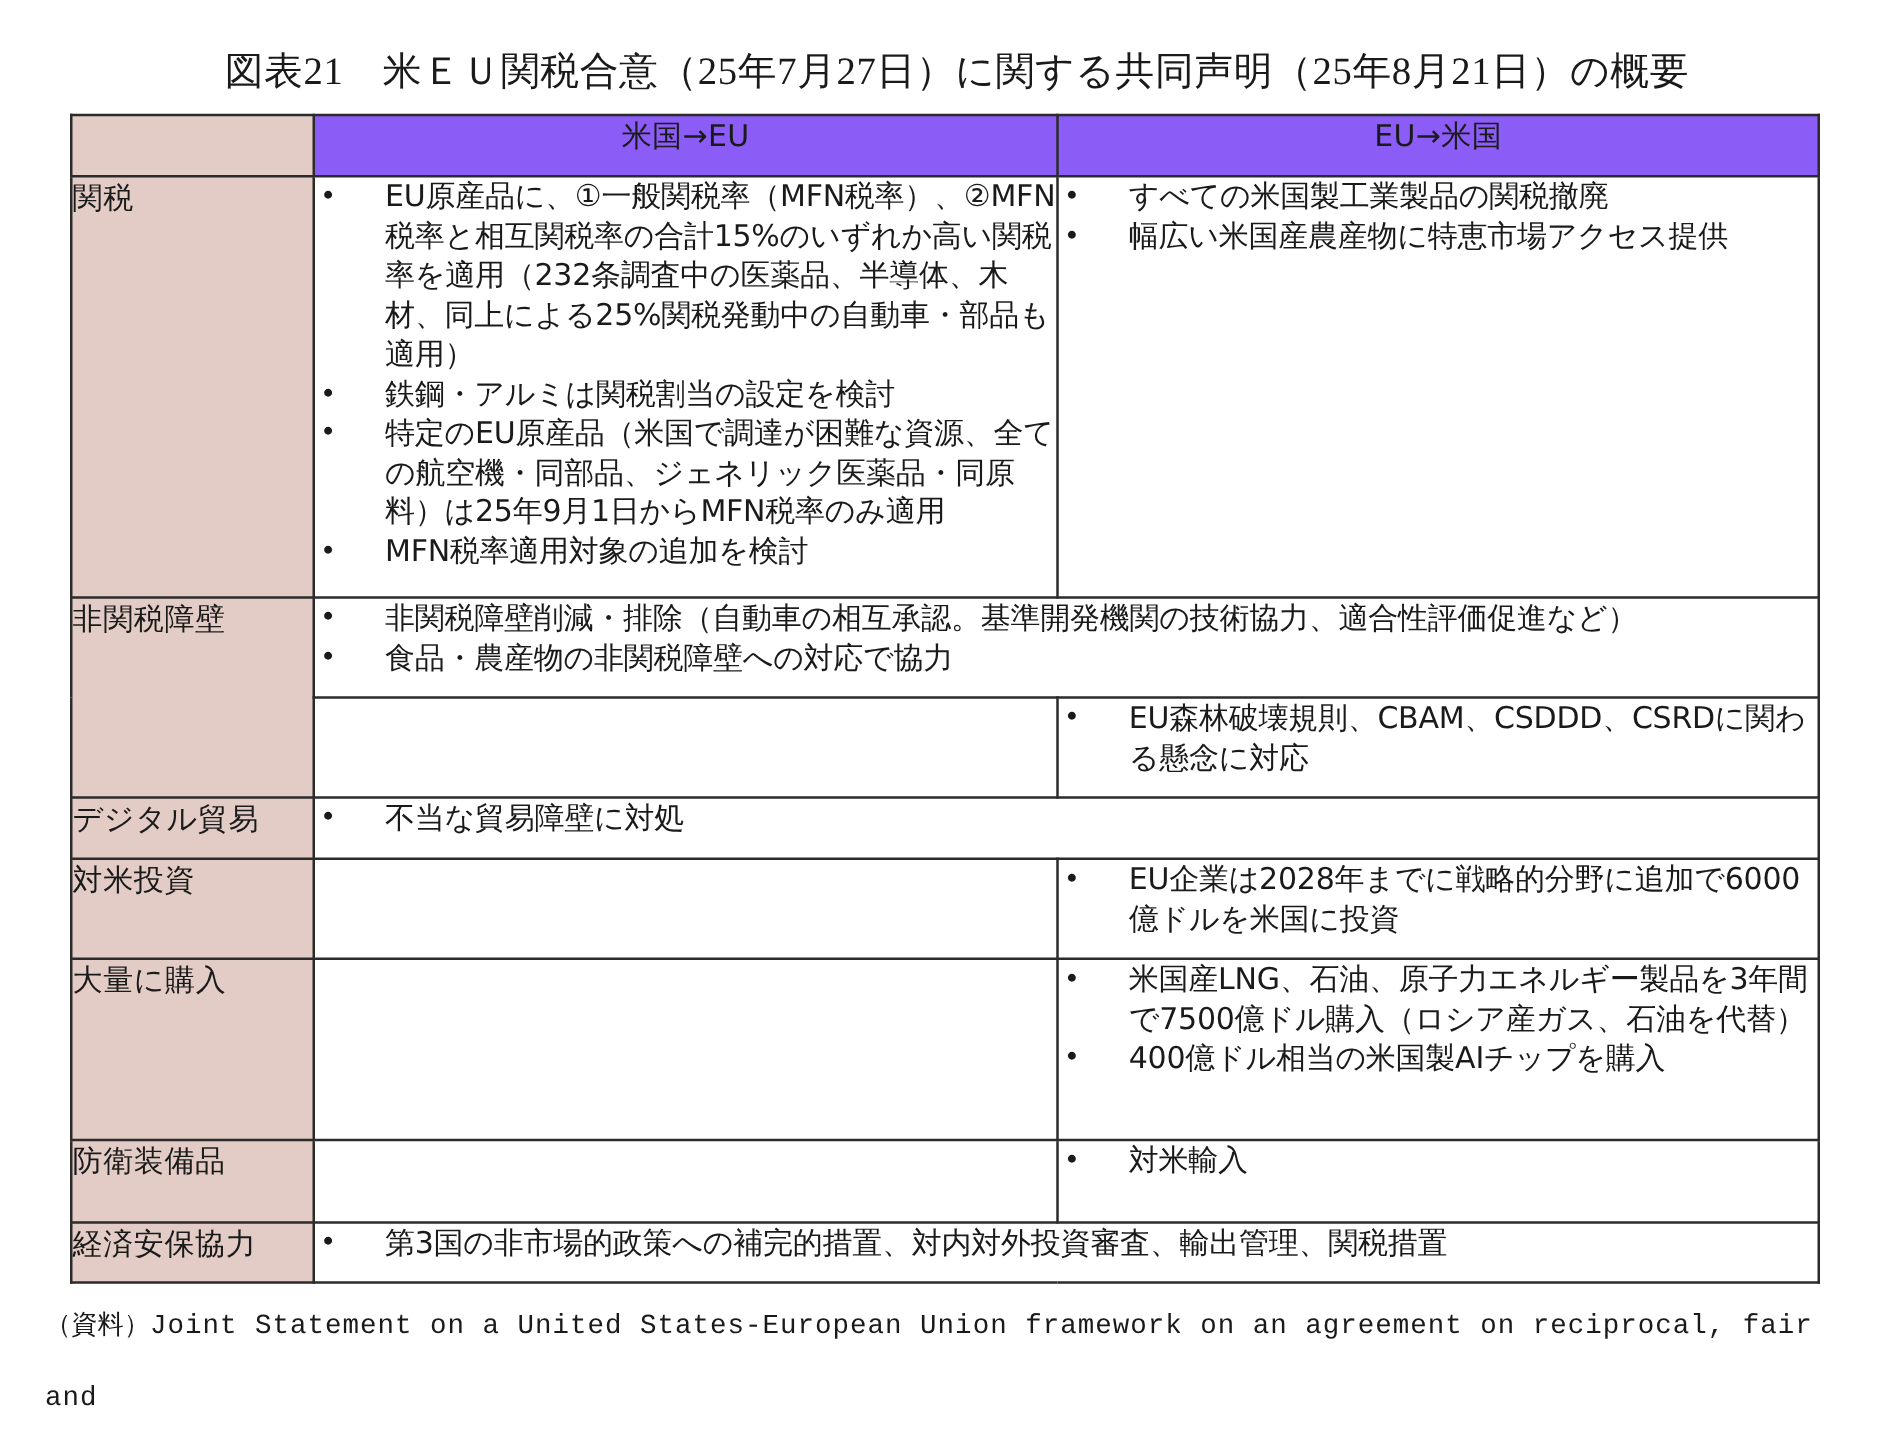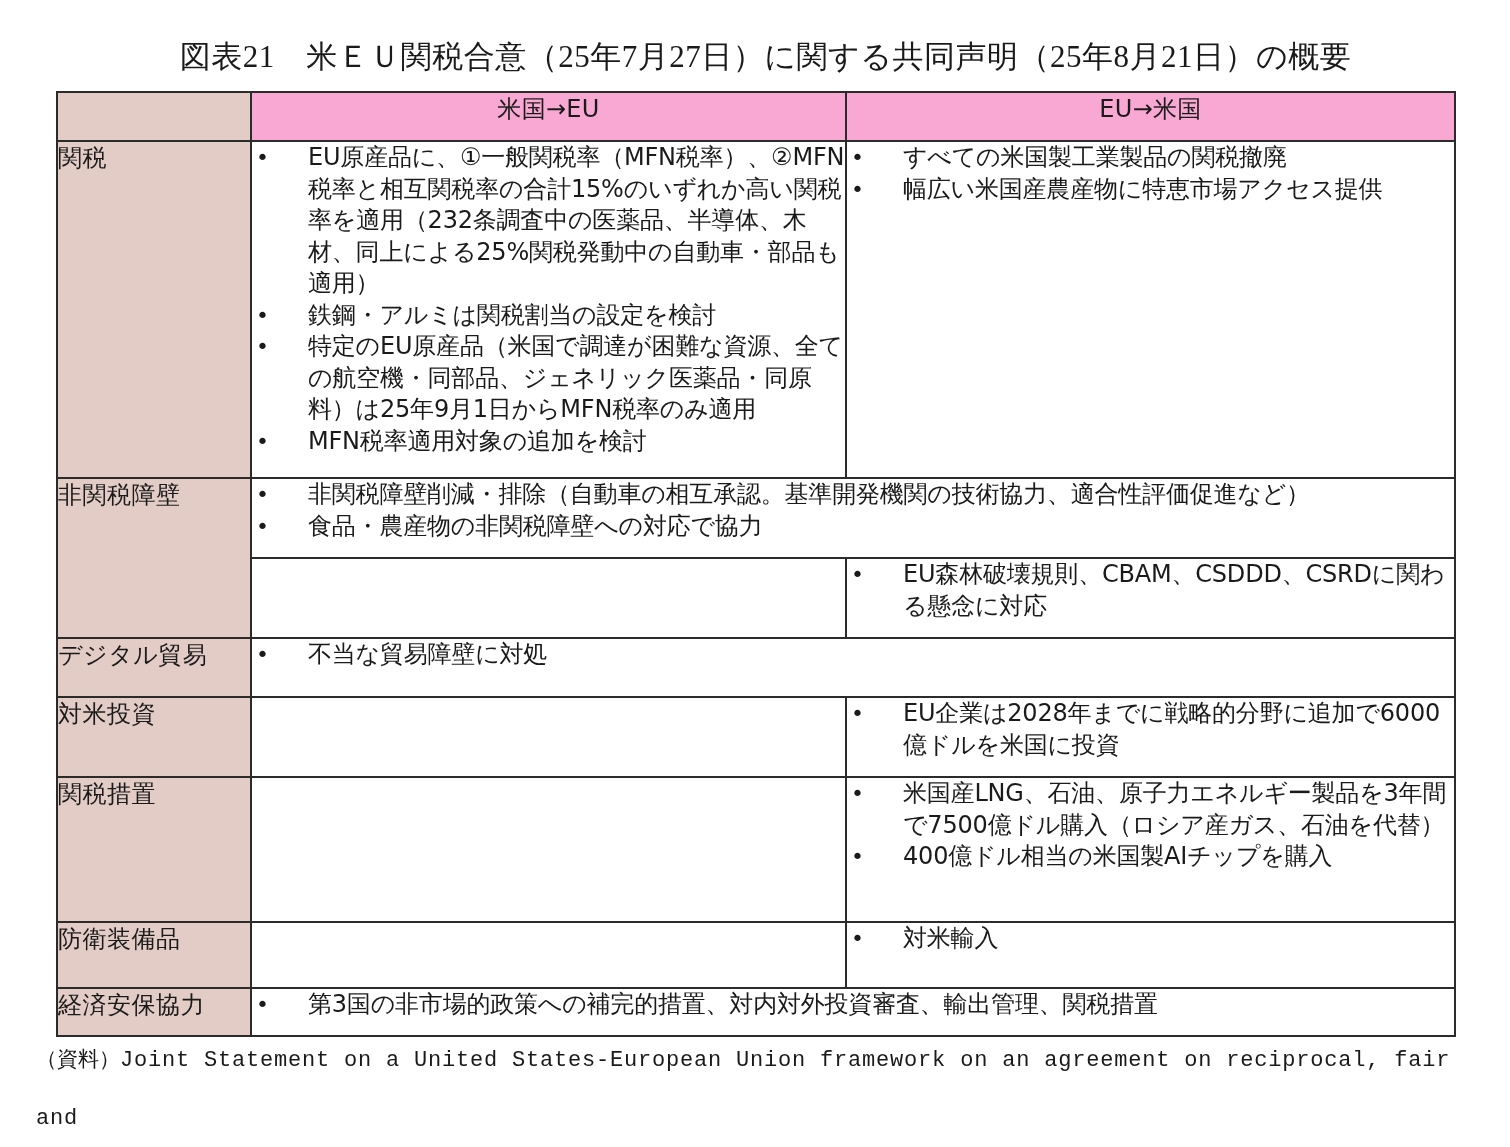--- a/index.html
+++ b/index.html
@@ -11,21 +11,21 @@
   }
   table.summary {
     position: absolute; left: 56px; top: 91px; width: 1398px;
     border-collapse: collapse; table-layout: fixed;
     font-family: "DejaVu Sans", "Liberation Sans", sans-serif; font-size: 24px;
   }
   table.summary td, table.summary th {
     border: 2px solid #2b2b2b; vertical-align: top; padding: 0; box-sizing: border-box;
   }
   th.colhead {
-    background: #f9a8d4; font-weight: normal; height: 49px; vertical-align: middle;
+    background: #8b5cf6; font-weight: normal; height: 49px; vertical-align: middle;
     text-align: center; font-size: 24px; letter-spacing: 0.3px;
   }
   th.corner { background: #e2ccc5; }
   td.rowhead {
     background: #e2ccc5; padding: 8px 0 0 16px; font-size: 24px; letter-spacing: 0.5px;
   }
   td.cell { background: #ffffff; padding: 5px 10px 0 10px; }
   ul.bullets { list-style: none; margin: 0; padding: 0; }
   ul.bullets li { position: relative; padding-left: 56px; line-height: 31.5px; letter-spacing: -0.2px; }
   ul.bullets li::before {
@@ -85,41 +85,41 @@
   </tr>
   <tr style="height:80px">
     <td class="cell"></td>
     <td class="cell">
       <ul class="bullets">
         <li>EU森林破壊規則、CBAM、CSDDD、CSRDに関わる懸念に対応</li>
       </ul>
     </td>
   </tr>
 
-  <tr style="height:59px">
+  <tr style="height:49px">
     <td class="rowhead">デジタル貿易</td>
     <td class="cell" colspan="2">
       <ul class="bullets">
         <li>不当な貿易障壁に対処</li>
       </ul>
     </td>
   </tr>
 
   <tr style="height:80px">
     <td class="rowhead">対米投資</td>
     <td class="cell"></td>
     <td class="cell">
       <ul class="bullets">
         <li>EU企業は2028年までに戦略的分野に追加で6000億ドルを米国に投資</li>
       </ul>
     </td>
   </tr>
 
   <tr style="height:145px">
-    <td class="rowhead">関税措置</td>
+    <td class="rowhead">大量に購入</td>
     <td class="cell"></td>
     <td class="cell">
       <ul class="bullets">
         <li>米国産LNG、石油、原子力エネルギー製品を3年間で7500億ドル購入（ロシア産ガス、石油を代替）</li>
         <li>400億ドル相当の米国製AIチップを購入</li>
       </ul>
     </td>
   </tr>
 
   <tr style="height:66px">

